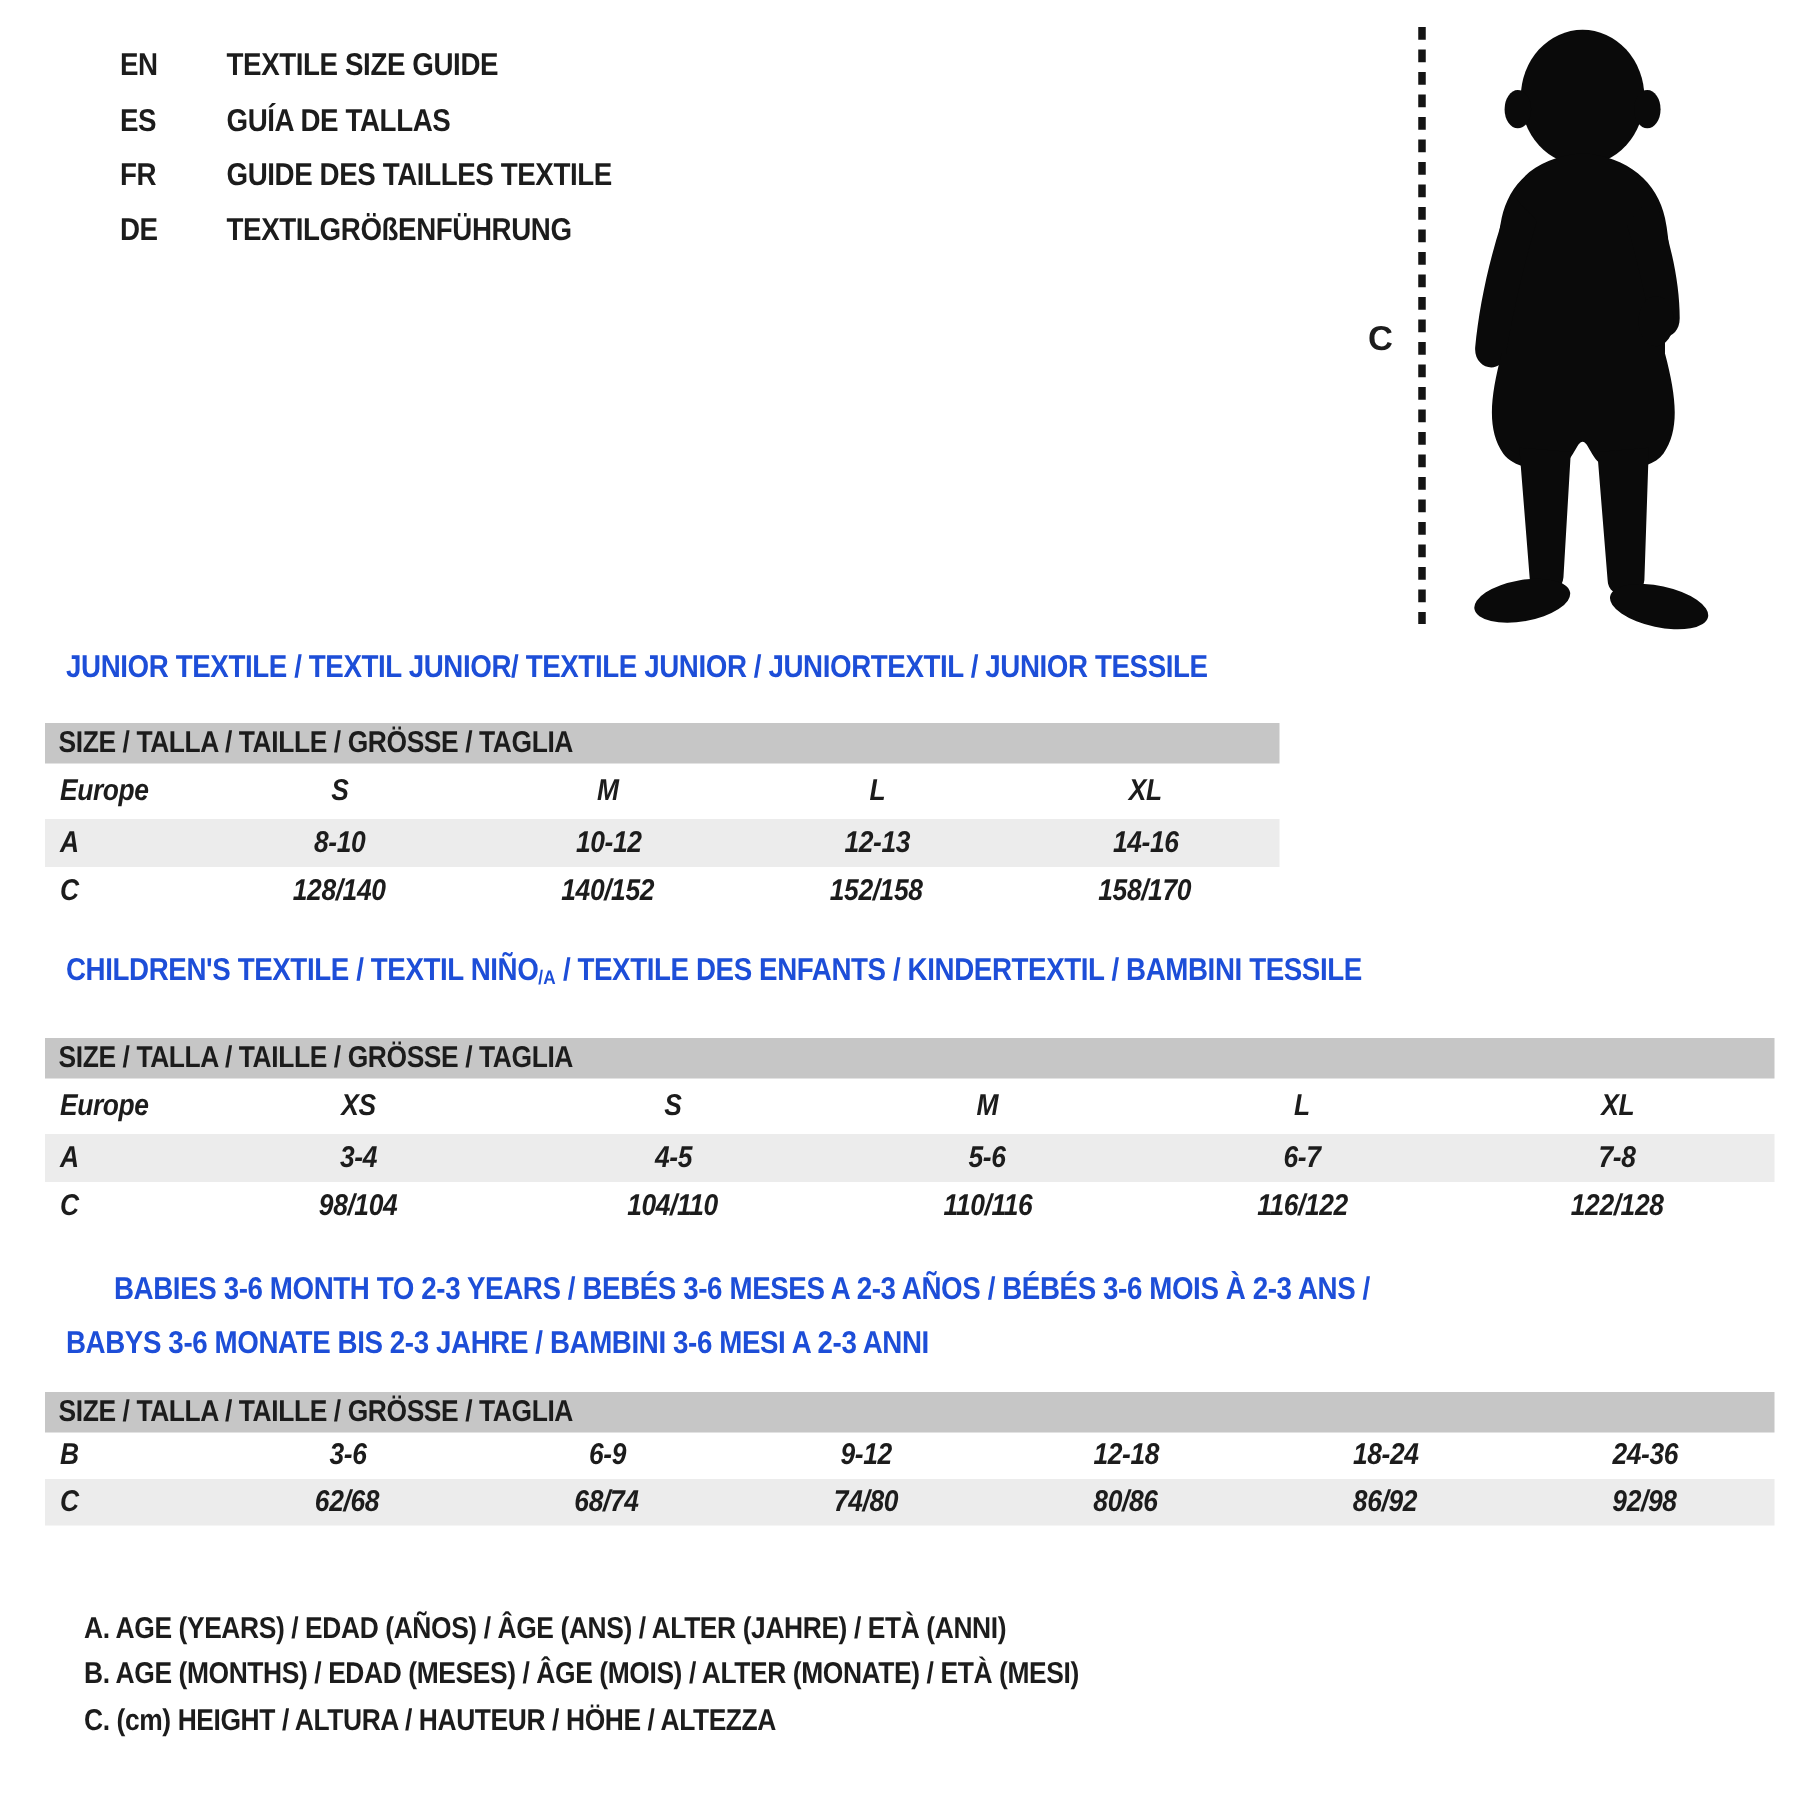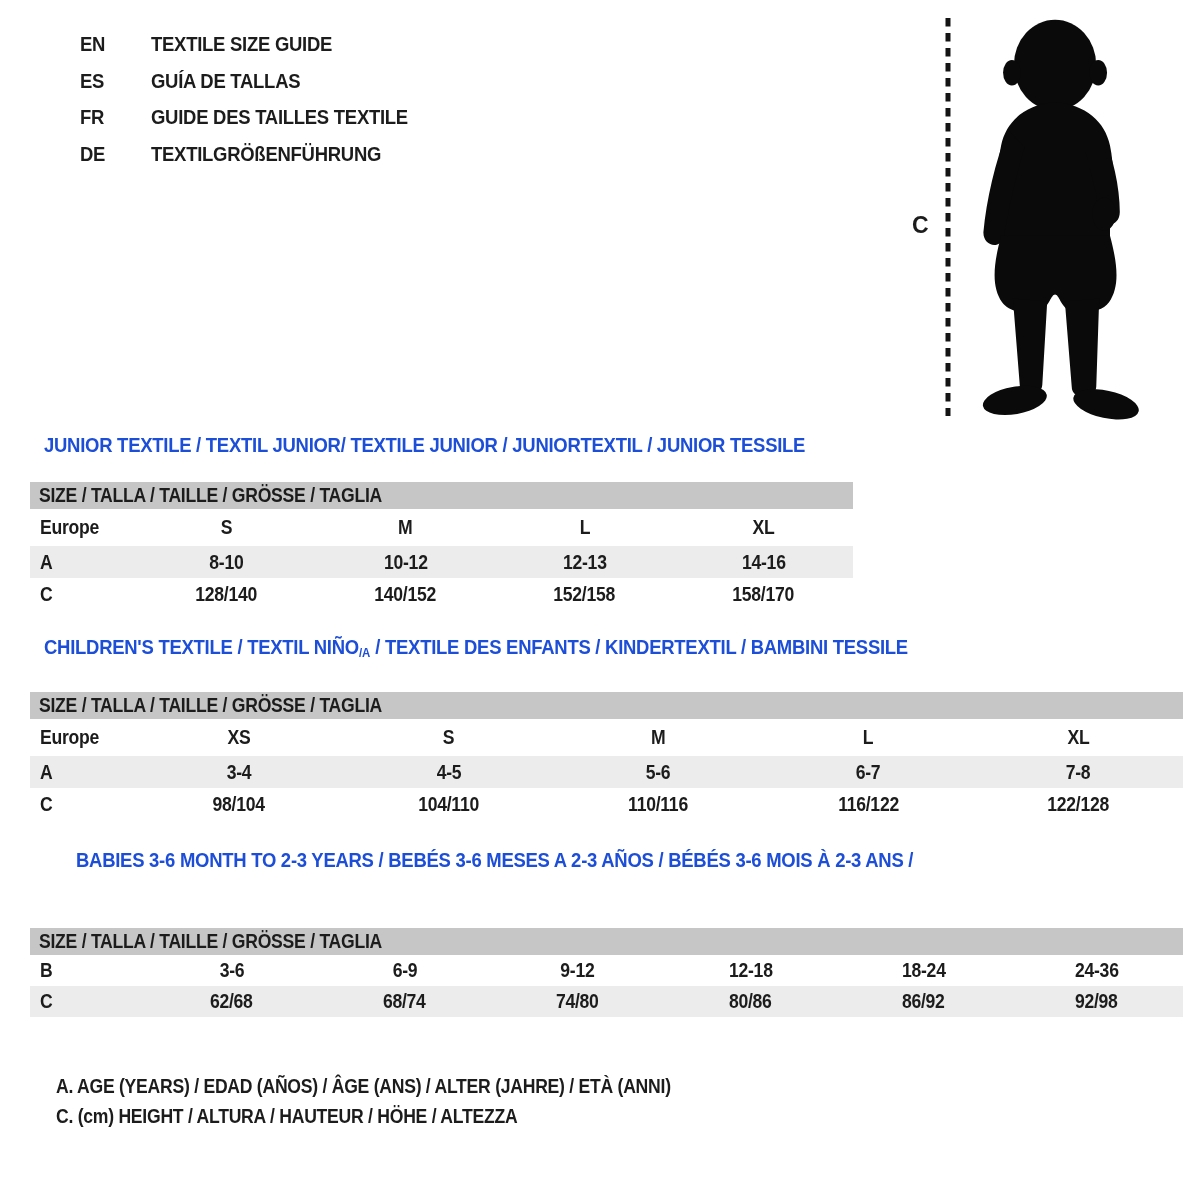--- a/index.html
+++ b/index.html
@@ -27,21 +27,21 @@
   .sec-title { position:absolute; left:44px; font-size:21px; color:#1d4ed8; }
   .title-junior { top:433px; }
   .title-children { top:608px;margin-top:27px; }
   .title-babies-1 { top:848px;margin-left:32px; }
   .title-babies-2 { top:884px; }
   .sub { font-size:.62em; vertical-align:-18%; letter-spacing:0; }
 
   
   .size-table { position:absolute; left:30px; }
   .tbl-head { background:#c6c6c6; height:27px; display:flex; align-items:center; padding-left:9px; font-size:20px; }
-  .trow { display:flex; align-items:center; font-size:20px; }
+  .trow { display:flex; align-items:center; font-size:20px;font-style:italic; }
   .trow .lbl { padding-left:10px; }
   .trow .val { flex:1; text-align:center; }
   .shaded { background:#ececec; }
 
   .t1 { top:482px; width:823px; }
   .t2 { top:692px; width:1153px; }
   .t3 { top:928px; width:1153px; }
   .r-head2 { height:37px; }          
   .r-mid  { height:32px; }           
   .r-last { height:33px; }           
@@ -160,20 +160,23 @@
       <span class="val"><span class="cxc">104/110</span></span>
       <span class="val"><span class="cxc">110/116</span></span>
       <span class="val"><span class="cxc">116/122</span></span>
       <span class="val"><span class="cxc">122/128</span></span>
     </div>
   </div>
 
   <div class="sec-title title-babies-1">
     <span class="cxl">BABIES 3-6 MONTH TO 2-3 YEARS / BEBÉS 3-6 MESES A 2-3 AÑOS / BÉBÉS 3-6 MOIS À 2-3 ANS /</span>
   </div>
+  <div class="sec-title title-babies-2">
+    <span class="cxl">BABYS 3-6 MONATE BIS 2-3 JAHRE / BAMBINI 3-6 MESI A 2-3 ANNI</span>
+  </div>
   <div class="size-table t3">
     <div class="tbl-head">
       <span class="cxl">SIZE / TALLA / TAILLE / GRÖSSE / TAGLIA</span>
     </div>
     <div class="trow r-mid">
       <span class="lbl"><span class="cxl">B</span></span>
       <span class="val"><span class="cxc">3-6</span></span>
       <span class="val"><span class="cxc">6-9</span></span>
       <span class="val"><span class="cxc">9-12</span></span>
       <span class="val"><span class="cxc">12-18</span></span>
@@ -189,17 +192,20 @@
       <span class="val"><span class="cxc">86/92</span></span>
       <span class="val"><span class="cxc">92/98</span></span>
     </div>
   </div>
 
   <div class="legend">
     <div class="legend-line">
         <span class="cxl">A. AGE (YEARS) / EDAD (AÑOS) / ÂGE (ANS) / ALTER (JAHRE) / ETÀ (ANNI)</span>
       </div>
     <div class="legend-line">
+        <span class="cxl">B. AGE (MONTHS) / EDAD (MESES) / ÂGE (MOIS) / ALTER (MONATE) / ETÀ (MESI)</span>
+      </div>
+    <div class="legend-line">
         <span class="cxl">C. (cm) HEIGHT / ALTURA / HAUTEUR / HÖHE / ALTEZZA</span>
       </div>
   </div>
 
 </div>
 
 </body></html>

